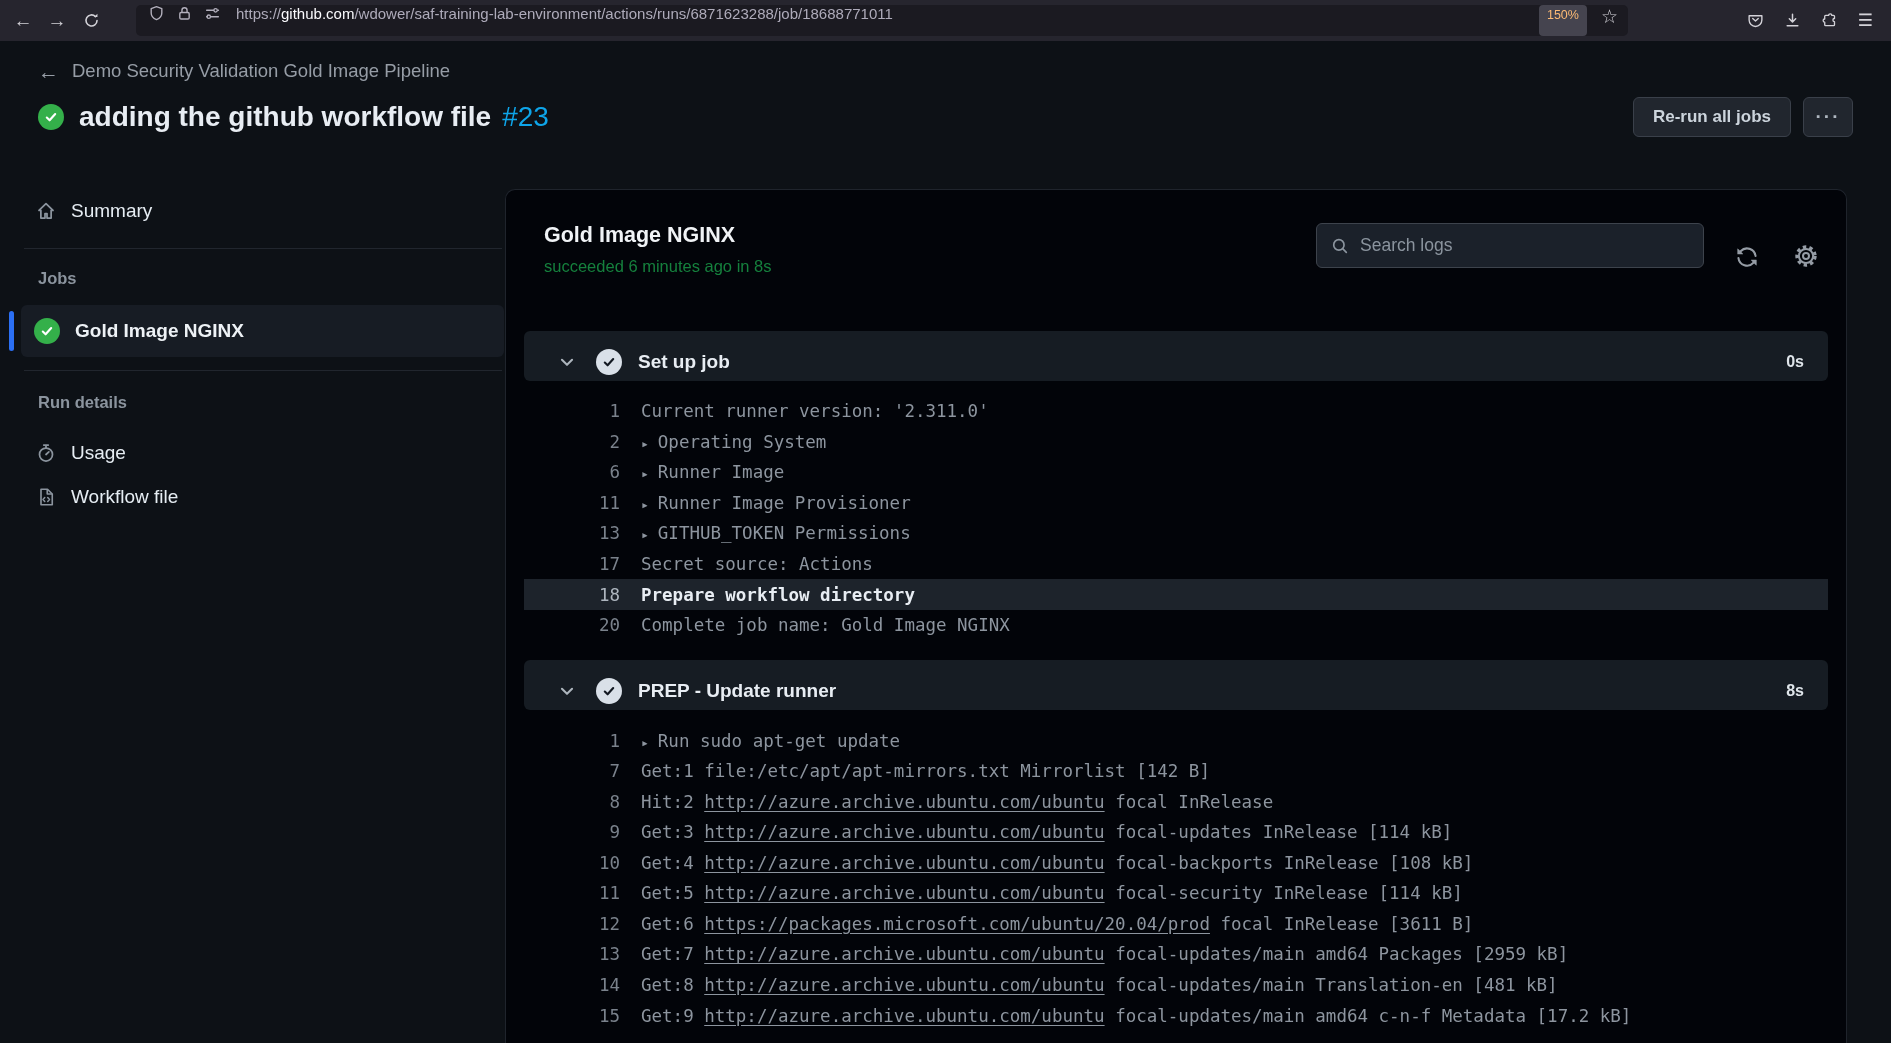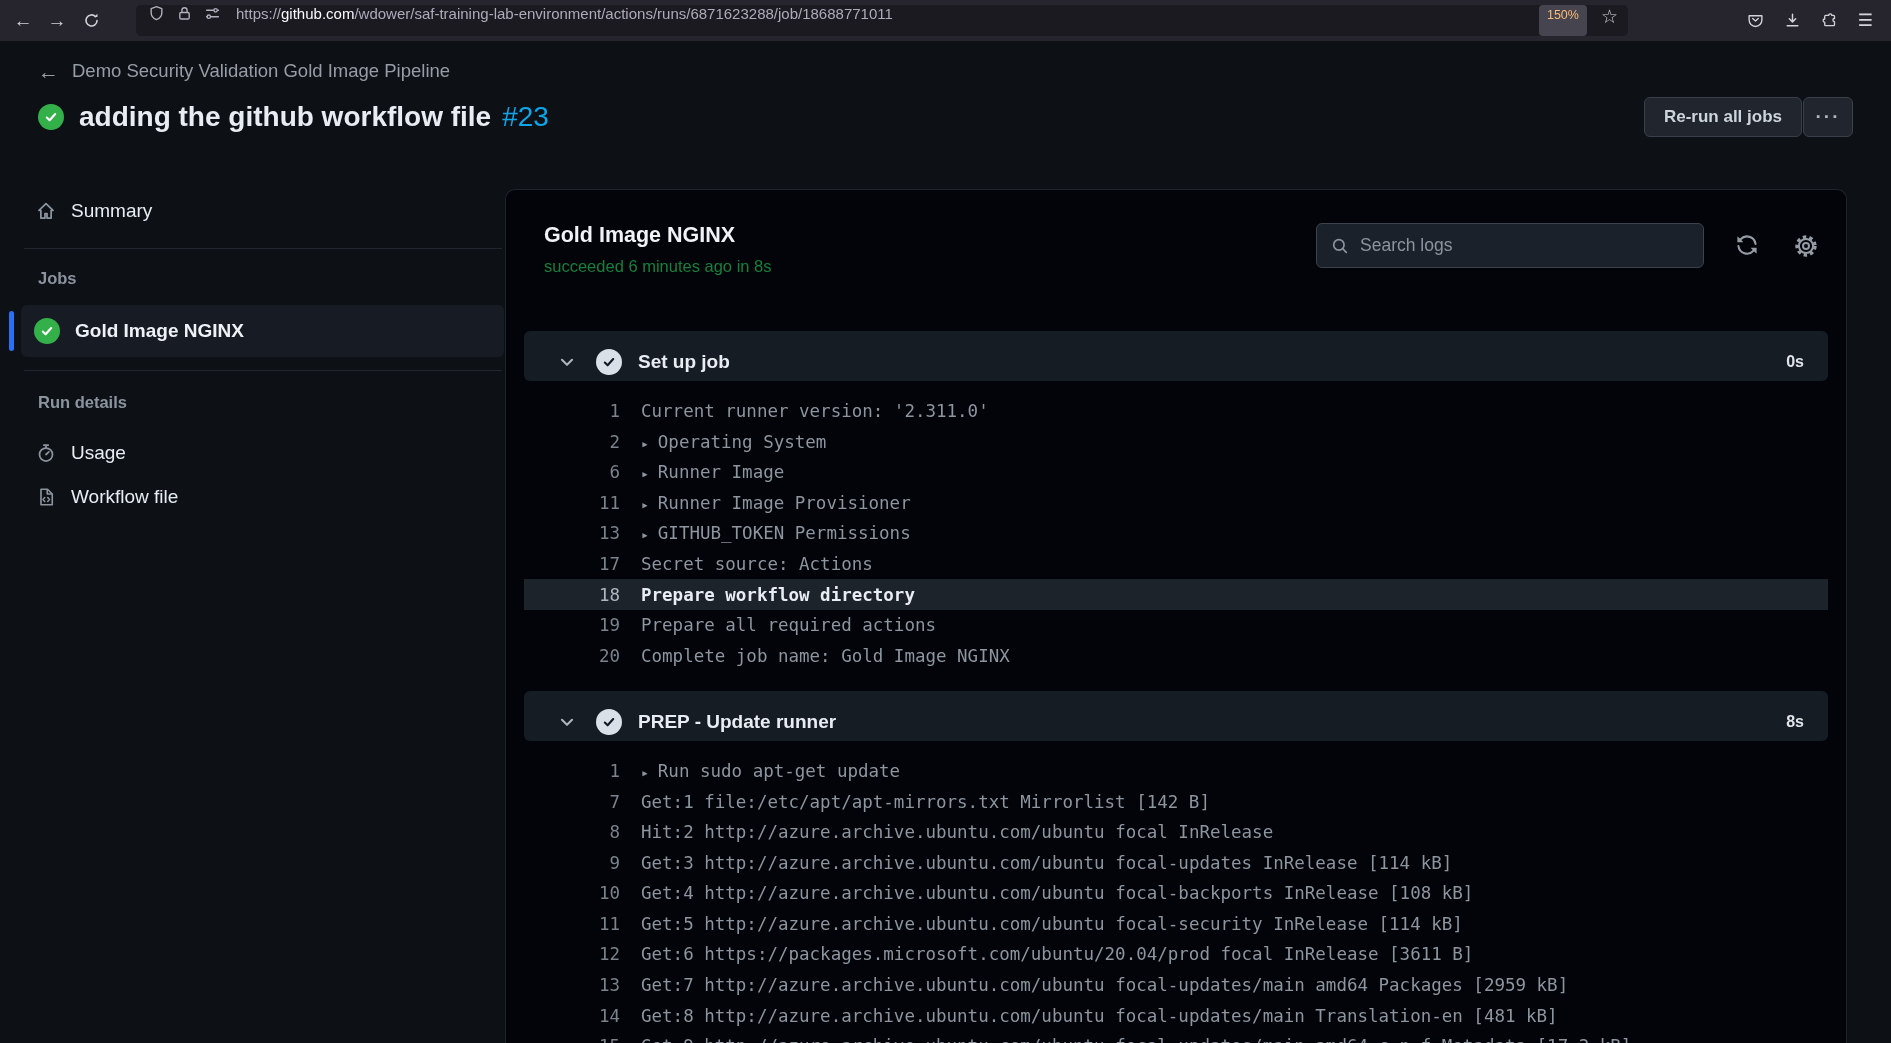--- a/index.html
+++ b/index.html
@@ -25,21 +25,21 @@
   
   .gh-header { padding:18px 38px 12px 38px; }
   .breadcrumb-row { display:flex; align-items:center; gap:13px; height:24px; color:#969da6; }
   .back-arrow { font-size:21px; line-height:1; color:#969da6; }
   .breadcrumb { font-size:18.5px; }
   .title-row { margin-top:12px; display:flex; align-items:center; height:44px; }
   .title-check { width:26px; height:26px; border-radius:50%; background:#34b04a; color:#ffffff; display:flex; align-items:center; justify-content:center; flex:none; }
   .title-check svg { width:16px; height:16px; }
   .run-title { font-size:28px; font-weight:700; color:#e8edf3; margin-left:15px; }
   .run-number { font-size:28px; font-weight:400; color:#0ea5e9; margin-left:11px; }
-  .header-actions { margin-left:auto; display:flex; gap:1px; }
+  .header-actions { margin-left:auto; display:flex; gap:12px; }
   .btn { height:40px; background:#21262e; border:1px solid #3a404a; border-radius:6px; color:#ccd4dc; font-size:17px; font-weight:700; font-family:inherit; padding:0 19px; display:flex; align-items:center; }
   .btn.kebab { width:50px; justify-content:center; padding:0; letter-spacing:2px; font-size:19px; color:#aeb6bf; }
 
   
   .content { display:flex; align-items:flex-start; }
 
   
   .sidebar { width:505px; flex:none; padding-top:40px; }
   .side-row { display:flex; align-items:center; height:40px; padding-left:36px; color:#e6edf3; font-size:19px; }
   .side-row .icn { width:20px; height:20px; color:#8b949e; margin-right:15px; flex:none; }
@@ -51,21 +51,21 @@
   .job-check { width:26px; height:26px; border-radius:50%; background:#34b04a; color:#fff; display:flex; align-items:center; justify-content:center; flex:none; }
   .job-check svg { width:16px; height:16px; }
   .job-name { margin-left:15px; font-size:19px; font-weight:700; color:#eef2f6; }
   .mt18 { margin-top:18px; height:44px; }
 
   
   .job-panel { flex:1; margin:38px 44px 0 0; height:854px; background:#020409; border:1px solid #1f242c; border-bottom:none; border-radius:10px 10px 0 0; overflow:hidden; }
   .panel-head { display:flex; align-items:flex-start; padding:33px 28px 0 38px; }
   .panel-title { font-size:21.5px; font-weight:700; color:#f0f3f6; }
   .panel-status { margin-top:9px; font-size:16.5px; color:#15803d; }
-  .head-right { margin-left:auto; display:flex; align-items:flex-start; }
+  .head-right { margin-left:auto; display:flex; align-items:flex-end; }
   .search-box { width:388px; height:45px; background:#1b212a; border:1px solid #3d434c; border-radius:6px; display:flex; align-items:center; padding:0 14px; }
   .search-box .icn { width:18px; height:18px; color:#8b949e; flex:none; }
   .search-box .icn svg { width:100%; height:100%; }
   .search-input { flex:1; margin-left:11px; background:transparent; border:none; outline:none; color:#c9d1d9; font-size:17.5px; font-family:inherit; }
   .search-input::placeholder { color:#8b949e; }
   .head-icon { color:#959ca5; margin-top:11px; }
   .head-icon.sync { width:22px; height:22px; margin-left:32px; }
   .head-icon.gear { width:24px; height:24px; margin-left:36px; }
   .head-icon svg { width:100%; height:100%; }
 
@@ -77,21 +77,21 @@
   .chevron svg { width:100%; height:100%; }
   .step-check { width:26px; height:26px; margin-left:20px; border-radius:50%; background:#d9e0e8; color:#131922; display:flex; align-items:center; justify-content:center; flex:none; }
   .step-check svg { width:16px; height:16px; }
   .section-title { margin-left:16px; font-size:19px; font-weight:700; color:#e8edf3; }
   .section-duration { margin-left:auto; font-size:16px; font-weight:700; color:#dfe5ea; }
   .log-rows { padding:15px 0 16px 0; }
   .log-row { display:flex; align-items:center; height:30.55px; font-family:"DejaVu Sans Mono", monospace; font-size:17.5px; color:#8d959f; }
   .log-num { width:96px; text-align:right; color:#7a828c; flex:none; }
   .log-text { margin-left:21px; white-space:pre; }
   .expander { font-size:13px; margin-right:9px; color:#8d959f; }
-  .log-link { text-underline-offset:3px; }
+  .log-link { text-decoration:underline; text-underline-offset:3px; }
   .log-row.highlight { background:#1d232b; color:#e8edf3; font-weight:700; }
   .log-row.highlight .log-num { color:#aeb6bf; font-weight:400; }
 </style>
 </head>
 <body>
 
 <div class="browser-bar">
   <div class="nav-btn">
       <span>←</span>
     </div>
@@ -256,24 +256,20 @@
             </div>
             <div class="log-row">
               <span class="log-num">17</span>
               <span class="log-text">Secret source: Actions</span>
             </div>
             <div class="log-row highlight">
               <span class="log-num">18</span>
               <span class="log-text">Prepare workflow directory</span>
             </div>
             <div class="log-row">
-              <span class="log-num">19</span>
-              <span class="log-text">Prepare all required actions</span>
-            </div>
-            <div class="log-row">
               <span class="log-num">20</span>
               <span class="log-text">Complete job name: Gold Image NGINX</span>
             </div>
           </div>
         </div>
         <div class="log-section">
           <div class="section-bar">
             <span class="chevron"><svg viewBox="0 0 16 16">
                 <path d="M3.5 6 8 10.5 12.5 6" fill="none" stroke="currentColor" stroke-width="1.8" stroke-linecap="round" stroke-linejoin="round"></path>
               </svg></span>

